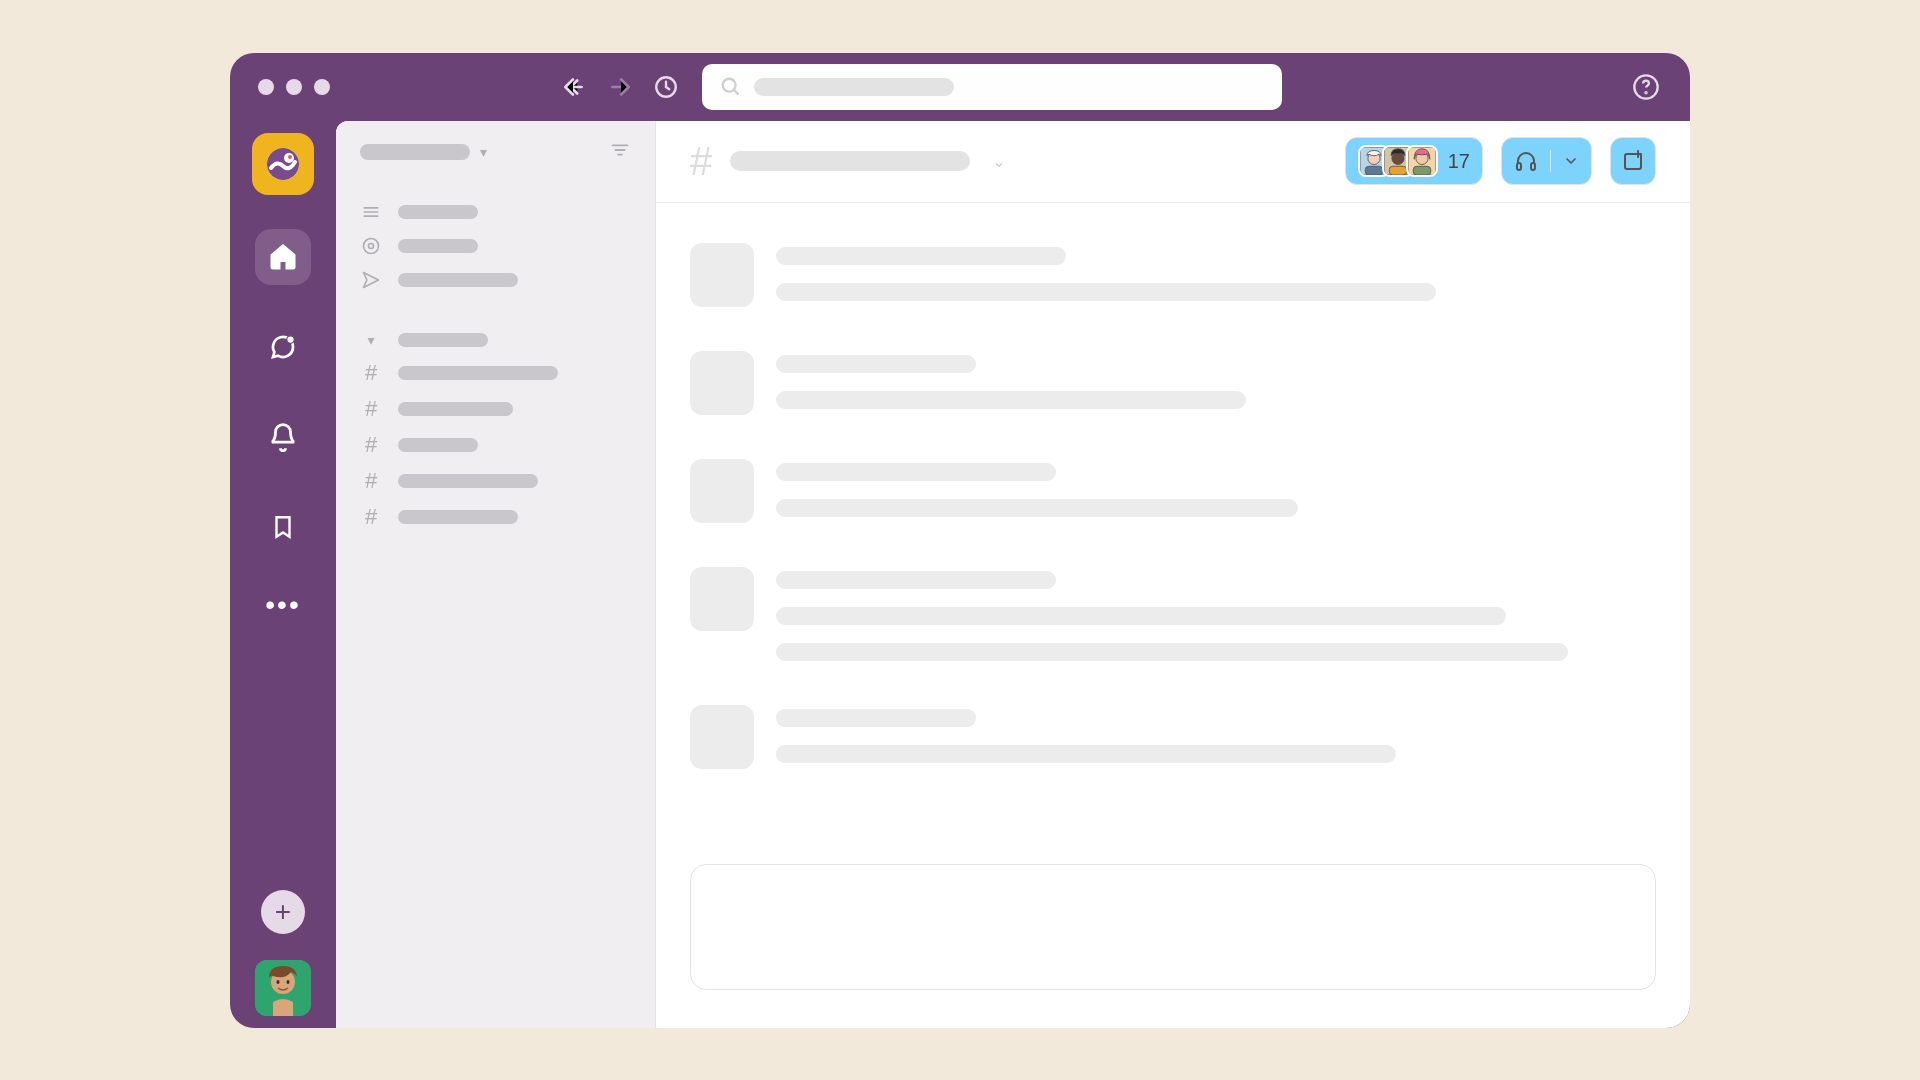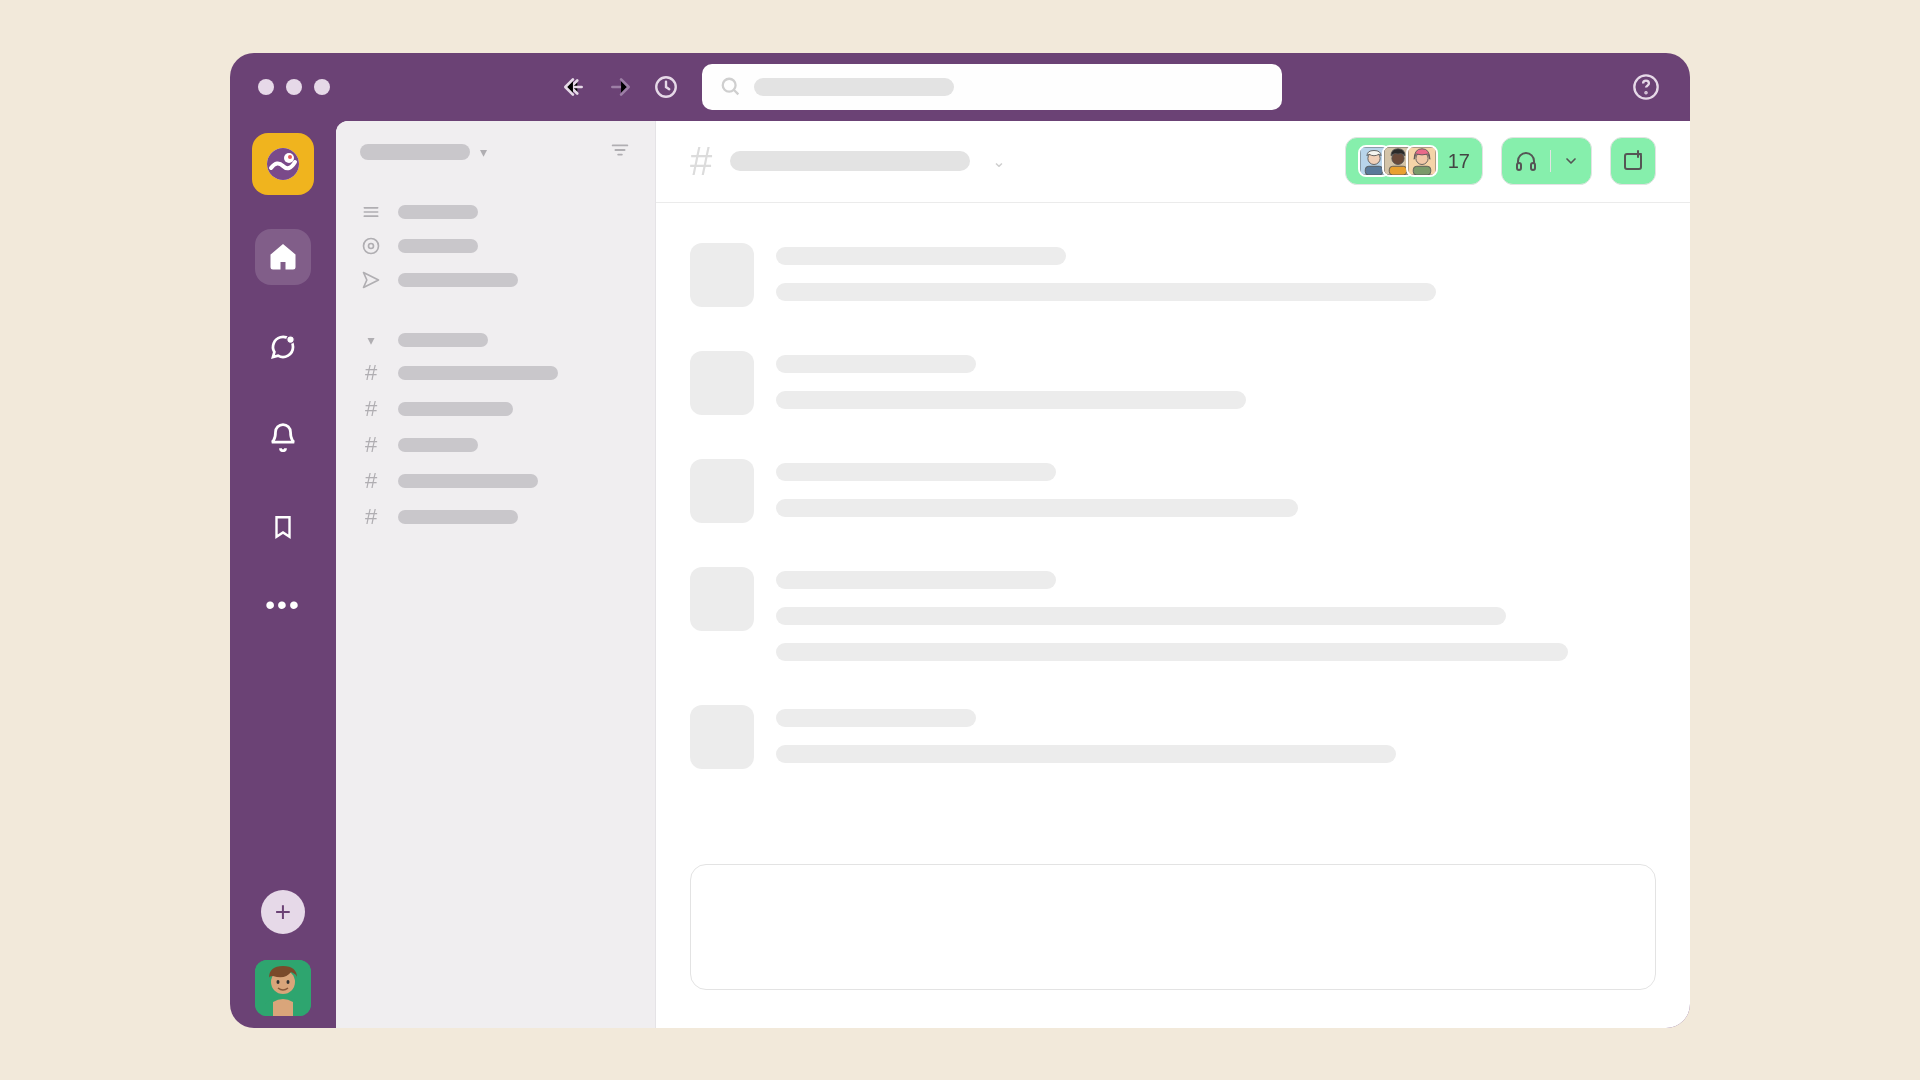--- a/index.html
+++ b/index.html
@@ -119,21 +119,21 @@
   .chan-header {
     height: 82px; border-bottom:1px solid #ebebeb;
     display:flex; align-items:center; padding: 0 34px; gap:18px;
   }
   .chan-hash { color:#dcdcdc; font-size:40px; font-weight:500;}
   .chan-name-skel { width: 240px; height:20px; background:#e3e3e3; border-radius:10px;}
   .chan-caret { color:#cfcfcf; font-size:16px; margin-left:4px; cursor:pointer;}
   .chan-spacer { flex:1; }
   .chan-pill {
     height: 48px; border:1.5px solid #e3e3e3; border-radius:12px;
-    display:flex; align-items:center; padding: 0 12px; gap: 4px; cursor:pointer; background:#86efac;
+    display:flex; align-items:center; padding: 0 12px; gap: 4px; cursor:pointer; background:#7dd3fc;
   }
   .member-pill { gap: 0; }
   .m-avatar { width:32px; height:32px; border-radius:8px; margin-left:-8px; border:2px solid #fff; display:flex; align-items:center; justify-content:center; font-size:20px; overflow:hidden;}
   .m-avatar:first-child { margin-left:0; }
   .m1 { background:#cfe4f7;}
   .m2 { background:#5a4238;}
   .m3 { background:#f7c6d9;}
   .count { margin-left:10px; font-size:20px; font-weight:500; color:#444;}
   .chan-pill svg { stroke:#555; fill:none;}
   .sep { width:1px; height:22px; background:#e3e3e3; margin:0 8px;}

